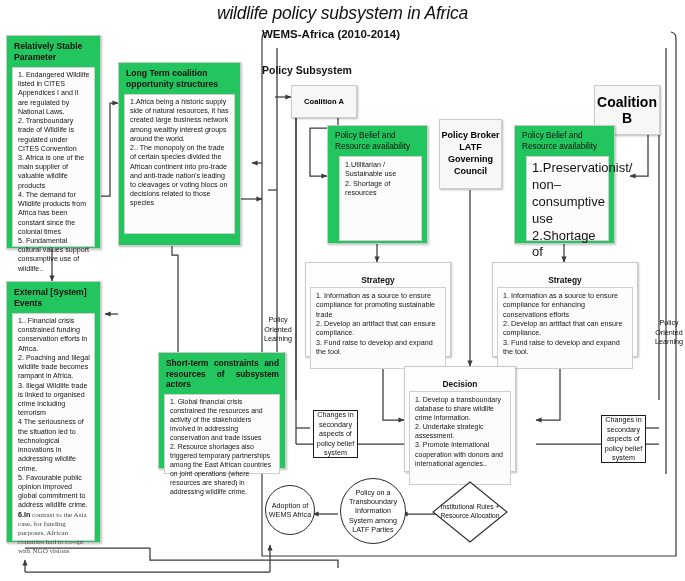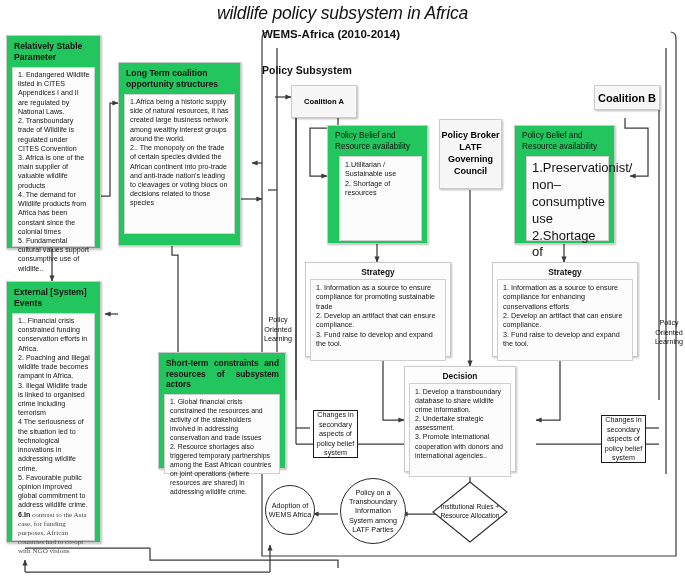--- a/index.html
+++ b/index.html
@@ -67,21 +67,21 @@
     font-size:7.2px;
     line-height:1.32;
     color:#111;
   }
 
   
   .stratbox{
     background:#fdfdfd;
     border:1px solid #c9c9c9;
     box-shadow:1px 1px 2px rgba(0,0,0,0.25);
-    padding:3px 4px;
+    padding:11px 4px;
   }
   .stratbox .bhead{
     text-align:center;font-weight:bold;font-size:8.4px;color:#111;
     margin:1px 0 2px 0;
   }
   .stratbox .innerbox{font-size:7.2px;}
 
   
   .ctrheading{
     font-weight:bold;color:#111;
@@ -222,21 +222,21 @@
     <div class="innerbox" style="height:72px; white-space:pre-line; font-size:6.9px;">1.              Global financial crisis constrained the resources and activity of the stakeholders involved in addressing conservation and trade issues
 2.              Resource shortages also triggered temporary partnerships among the East African countries on joint operations (where resources are shared) in addressing wildlife crime.</div>
   </div>
 
   <div class="abs ctrheading" style="left:262px; top:28px; width:414px; font-size:11.5px;">WEMS-Africa (2010-2014)</div>
   <div class="abs ctrheading" style="left:262px; top:64px; width:414px; font-size:10.5px;">Policy Subsystem</div>
 
   <div class="abs plainbox" style="left:291px; top:85px; width:66px; height:33px; font-size:7.6px;">
     <span>Coalition A</span>
   </div>
-  <div class="abs plainbox" style="left:594px; top:85px; width:66px; height:25px; font-size:11px;">
+  <div class="abs plainbox" style="left:594px; top:85px; width:66px; height:50px; font-size:14px;">
     <span>Coalition B</span>
   </div>
 
   <div class="abs plainbox" style="left:439px; top:119px; width:63px; height:70px; font-size:9px; line-height:1.32; white-space:pre-line;">
     <span>Policy Broker
 LATF
 Governing
 Council</span>
   </div>
 

